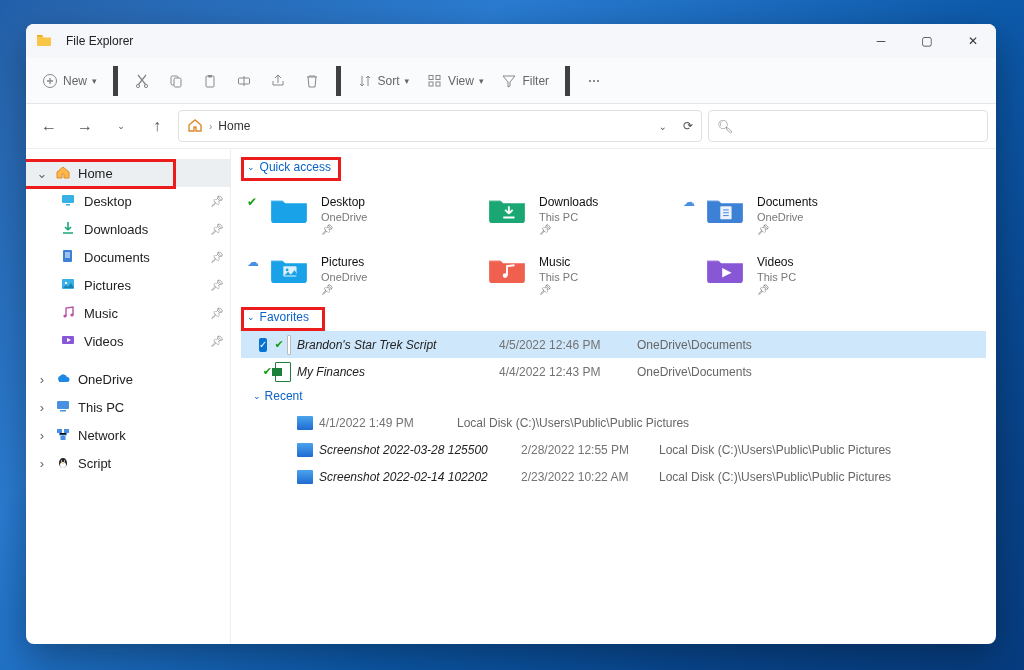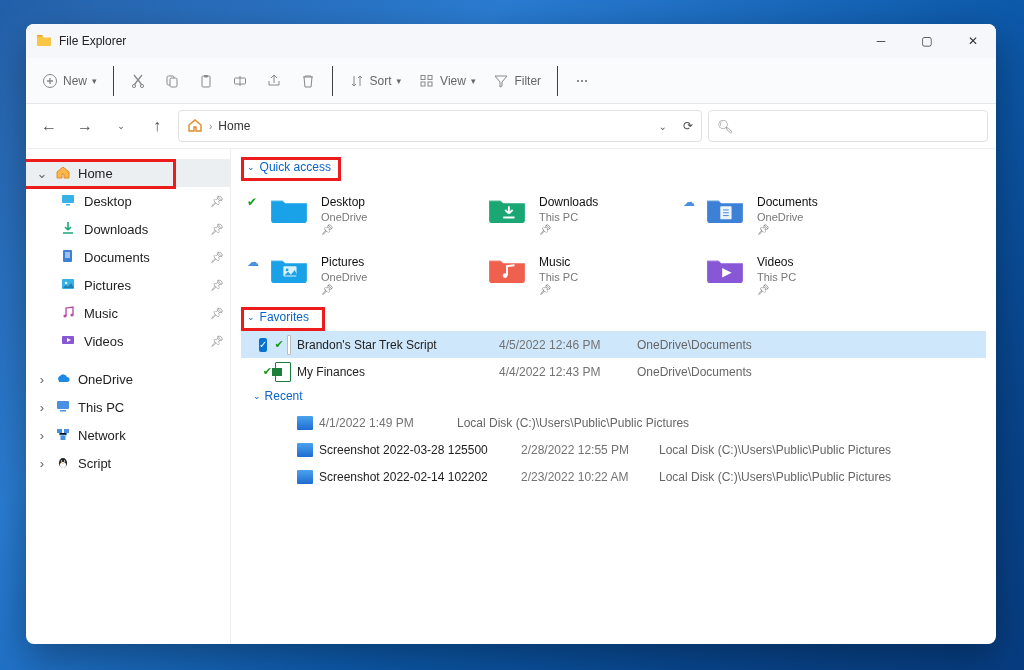--- a/index.html
+++ b/index.html
@@ -5,28 +5,28 @@
   * { box-sizing: border-box; margin: 0; padding: 0; font-family: "Segoe UI", Arial, sans-serif; }
   body { width: 1024px; height: 670px; background: linear-gradient(135deg, #0a4d9e 0%, #2a7dd4 30%, #0d5aab 60%, #04377a 100%); position: relative; overflow: hidden; }
   .bg-swirl { position: absolute; border-radius: 50%; }
   .sw1 { width: 900px; height: 900px; left: -300px; top: -300px; background: radial-gradient(circle at 40% 40%, rgba(200,225,255,.15),transparent 60%); }
   .sw2 { width: 700px; height: 700px; right: -250px; bottom: -250px; background: radial-gradient(circle at 50% 50%, rgba(10,70,140,.6),transparent 65%); }
 
   .window { position: absolute; left: 26px; top: 24px; width: 970px; height: 620px; background: #fff; border-radius: 8px; box-shadow: 0 12px 40px rgba(0,0,0,.35); display: flex; flex-direction: column; overflow: hidden; }
 
   
   .titlebar { height: 34px; display: flex; align-items: center; justify-content: space-between; background: #f5f7fb; }
-  .titlebar-left { display: flex; align-items: center; gap: 7px; padding: 0 10px; font-size: 12px; color: #222; }
+  .titlebar-left { display: flex; align-items: center; gap: 14px; padding: 0 10px; font-size: 12px; color: #222; }
   .titlebar-right { display: flex; }
   .tb-btn { width: 46px; height: 34px; display: flex; align-items: center; justify-content: center; color: #333; font-size: 12px; }
 
   
   .toolbar { height: 46px; display: flex; align-items: center; border-bottom: 1px solid #e6e6e6; background:#fafbfc; font-size:12px; color:#555; }
   .tool-group { display: flex; align-items: center; gap: 2px; padding: 0 8px; }
-  .tool-group.sep { border-left: 1px solid #404040; height: 30px; }
+  .tool-group.sep { border-left: 5px solid #404040; height: 30px; }
   .tbtn { padding: 6px 8px; border-radius: 4px; display: flex; align-items: center; gap: 5px; color: #666; }
   .tbtn svg { width: 16px; height: 16px; }
   .icon16 svg { width:16px; height:16px; }
 
   
   .navrow { height: 44px; display: flex; align-items: center; gap: 6px; padding: 6px 8px; }
   .nav-btn { width: 30px; height: 30px; display:flex; align-items:center; justify-content:center; color:#555; border-radius:4px; }
   .address { flex:1 1 auto; height:32px; border:1px solid #e0e0e0; border-radius:4px; display:flex; align-items:center; padding:0 8px; gap:6px; font-size:12px; color:#333; }
   .address .grow { flex: 1; }
   .search { width: 280px; height:32px; border:1px solid #e0e0e0; border-radius:4px; display:flex; align-items:center; padding:0 8px; gap:6px; color:#888; font-size:13px; }
@@ -51,21 +51,21 @@
   .qa-txt .sub { font-size:11px; color:#777; margin-top:2px;}
   .pin2 { position:absolute; left:54px; bottom:2px; font-size:10px; color:#555;}
   .badge { position:absolute; left:-20px; top:14px; font-size:12px; }
   .badge.sync { color:#17a017; }
   .badge.cloud { color:#4a90e2; }
 
   .list { margin-top:4px; }
   .list-row { height:27px; display:flex; align-items:center; padding-left:18px; }
   .list-row.selected { background:#cfe7fb; }
   .cell-icon { width:38px; display:flex; align-items:center; gap:3px; justify-content:flex-end; padding-right:6px;}
-  .cell-name { width:202px; }
+  .cell-name { width:202px;font-style:italic; }
   .cell-date { width:138px; color:#737373; }
   .cell-loc  { flex:1; color:#666; }
   .checkbox { width:14px; height:14px; background:#0672d1; border-radius:2px; display:flex; align-items:center; justify-content:center; color:#fff; font-size:10px; margin-right:4px;}
   .sync-s { color:#17a017; font-size:11px; }
   .doc-ic { width:16px; height:20px; background:#fff; border:1px solid #bbb; border-radius:1px; }
   .xls-ic { width:16px; height:20px; background:#fff; border:1px solid #1a7f3b; border-radius:1px; position:relative; }
   .xls-ic:after { content:""; position:absolute; left:-4px; top:5px; width:10px; height:8px; background:#1a7f3b; }
   .img-ic { width:16px; height:14px; background:linear-gradient(#4aa3ef,#1f6bd0); border-radius:1px; }
 
   .subhdr { color:#0a63c9; font-size:12px; display:flex; align-items:center; gap:4px; padding:4px 0 2px 12px; }

